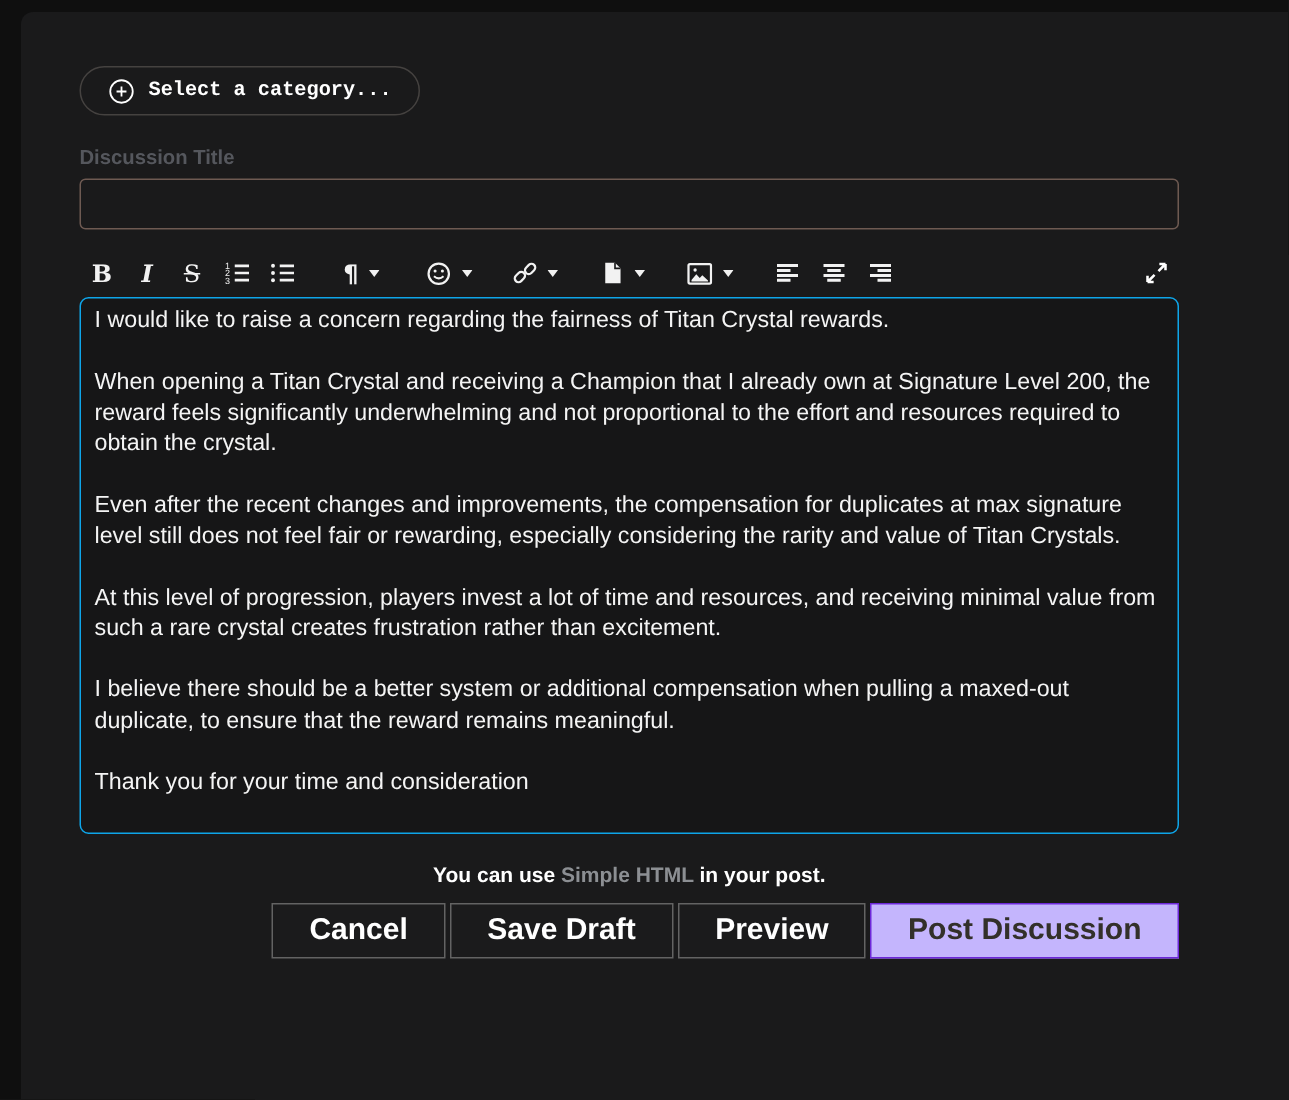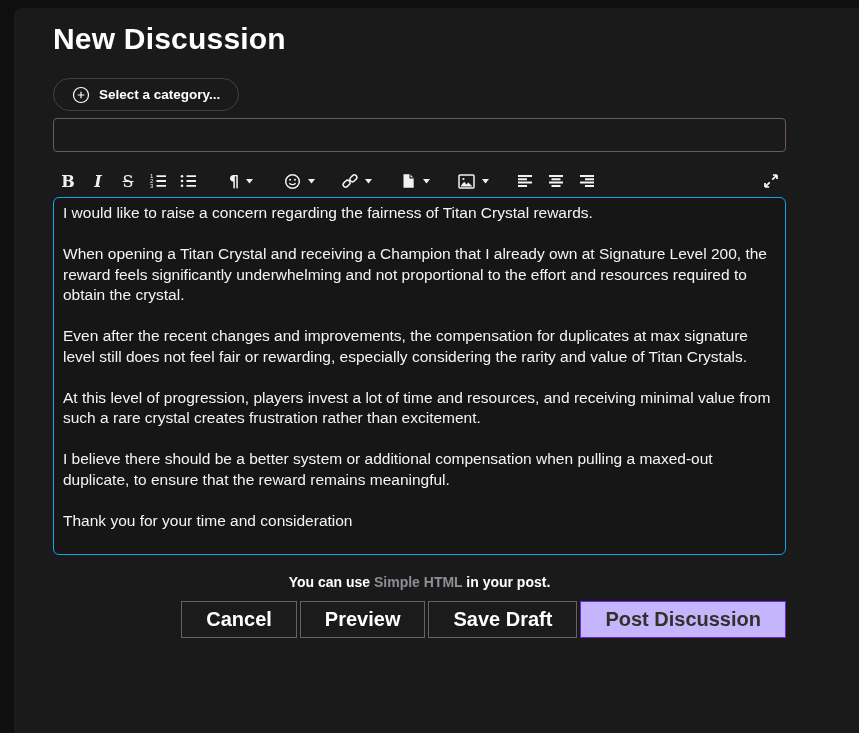--- a/index.html
+++ b/index.html
@@ -17,21 +17,21 @@
 
   .page-title{
     margin:0;color:#ffffff;font-size:30px;line-height:34px;
     font-weight:700;letter-spacing:.2px;
   }
 
   .category-btn{
     margin-top:22px;display:inline-flex;align-items:center;gap:9px;
     height:33px;padding:0 18px;border-radius:17px;
     border:1px solid #454240;background:transparent;color:#ffffff;
-    font-family:Liberation Sans, sans-serif;
+    font-family:Liberation Mono, monospace;
     font-size:13.5px;font-weight:700;cursor:pointer;box-sizing:border-box;
   }
 
   .field-label{
     margin-top:20px;color:#55575d;font-size:13.5px;font-weight:700;
   }
   .title-input{
     margin-top:7px;display:block;width:100%;height:34px;box-sizing:border-box;
     background:transparent;border:1px solid #6e5a52;border-radius:4px;
     color:#f0f0f0;font-size:15px;padding:0 10px;outline:none;
@@ -83,32 +83,32 @@
     background:#c4b5fd;border:1px solid #6d28d9;color:#33302a;font-weight:600;
   }
   svg{display:block;}
 </style>
 </head>
 <body>
 
 <div class="panel">
   <div class="content">
 
-    <h1 class="page-title">New Discussion</h1>
 
     <button class="category-btn">
       <span>
         <svg width="18" height="18" viewBox="0 0 18 18" fill="none">
           <circle cx="9" cy="9" r="7.5" stroke="#ffffff" stroke-width="1.2"></circle>
           <path d="M9 5.7 V12.3 M5.7 9 H12.3" stroke="#ffffff" stroke-width="1.2"></path>
         </svg>
       </span>
       <span>Select a category...</span>
     </button>
 
+    <div class="field-label">Discussion Title</div>
     <input class="title-input" type="text" placeholder="" style="">
 
     <div class="toolbar">
       <button class="tb-btn">
         <span class="b-glyph">B</span>
       </button>
       <button class="tb-btn">
         <span class="i-glyph">I</span>
       </button>
       <button class="tb-btn">
@@ -246,19 +246,19 @@
 At this level of progression, players invest a lot of time and resources, and receiving minimal value from such a rare crystal creates frustration rather than excitement.
 
 I believe there should be a better system or additional compensation when pulling a maxed-out duplicate, to ensure that the reward remains meaningful.
 
 Thank you for your time and consideration</div>
 
     <div class="footer-note"><span>You can use </span><a>Simple HTML</a><span> in your post.</span></div>
 
     <div class="btn-row">
       <button class="btn">Cancel</button>
+      <button class="btn">Save Draft</button>
       <button class="btn">Preview</button>
-      <button class="btn">Save Draft</button>
       <button class="btn primary">Post Discussion</button>
     </div>
 
   </div>
 </div>
 
 </body></html>

